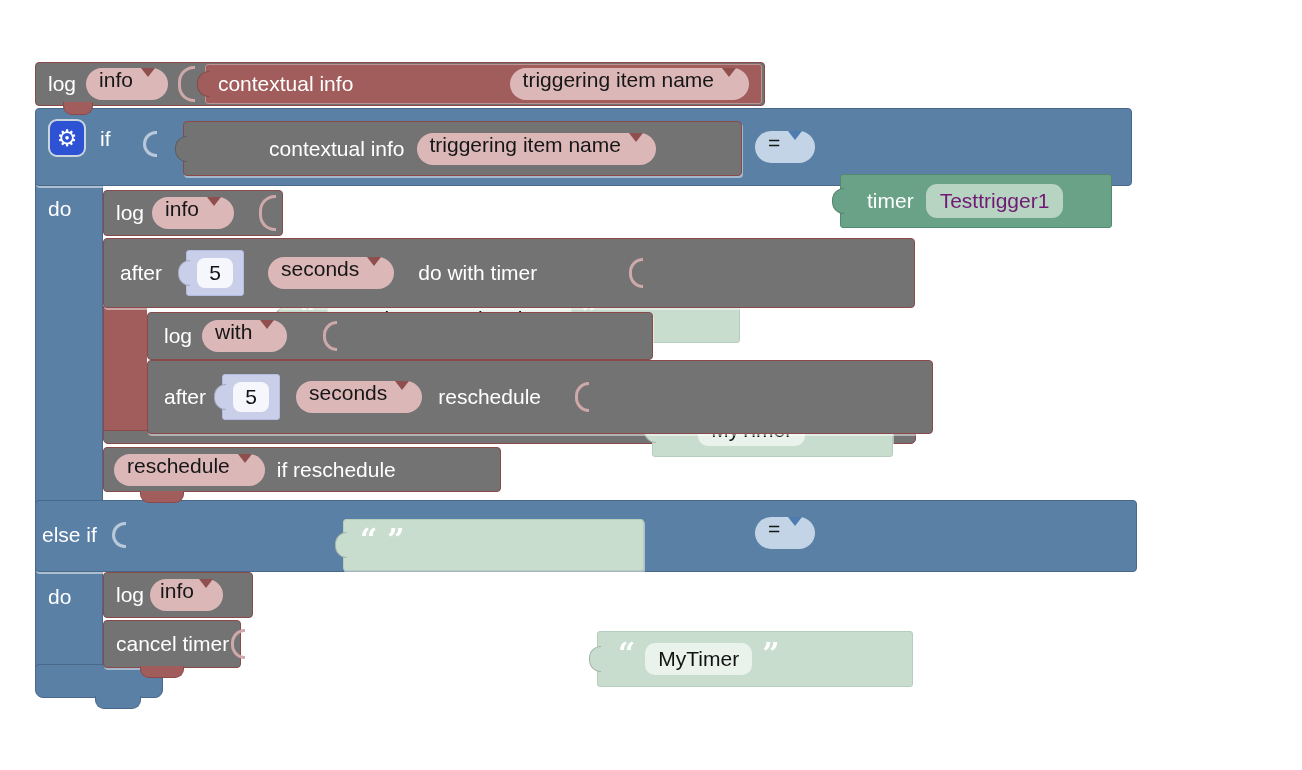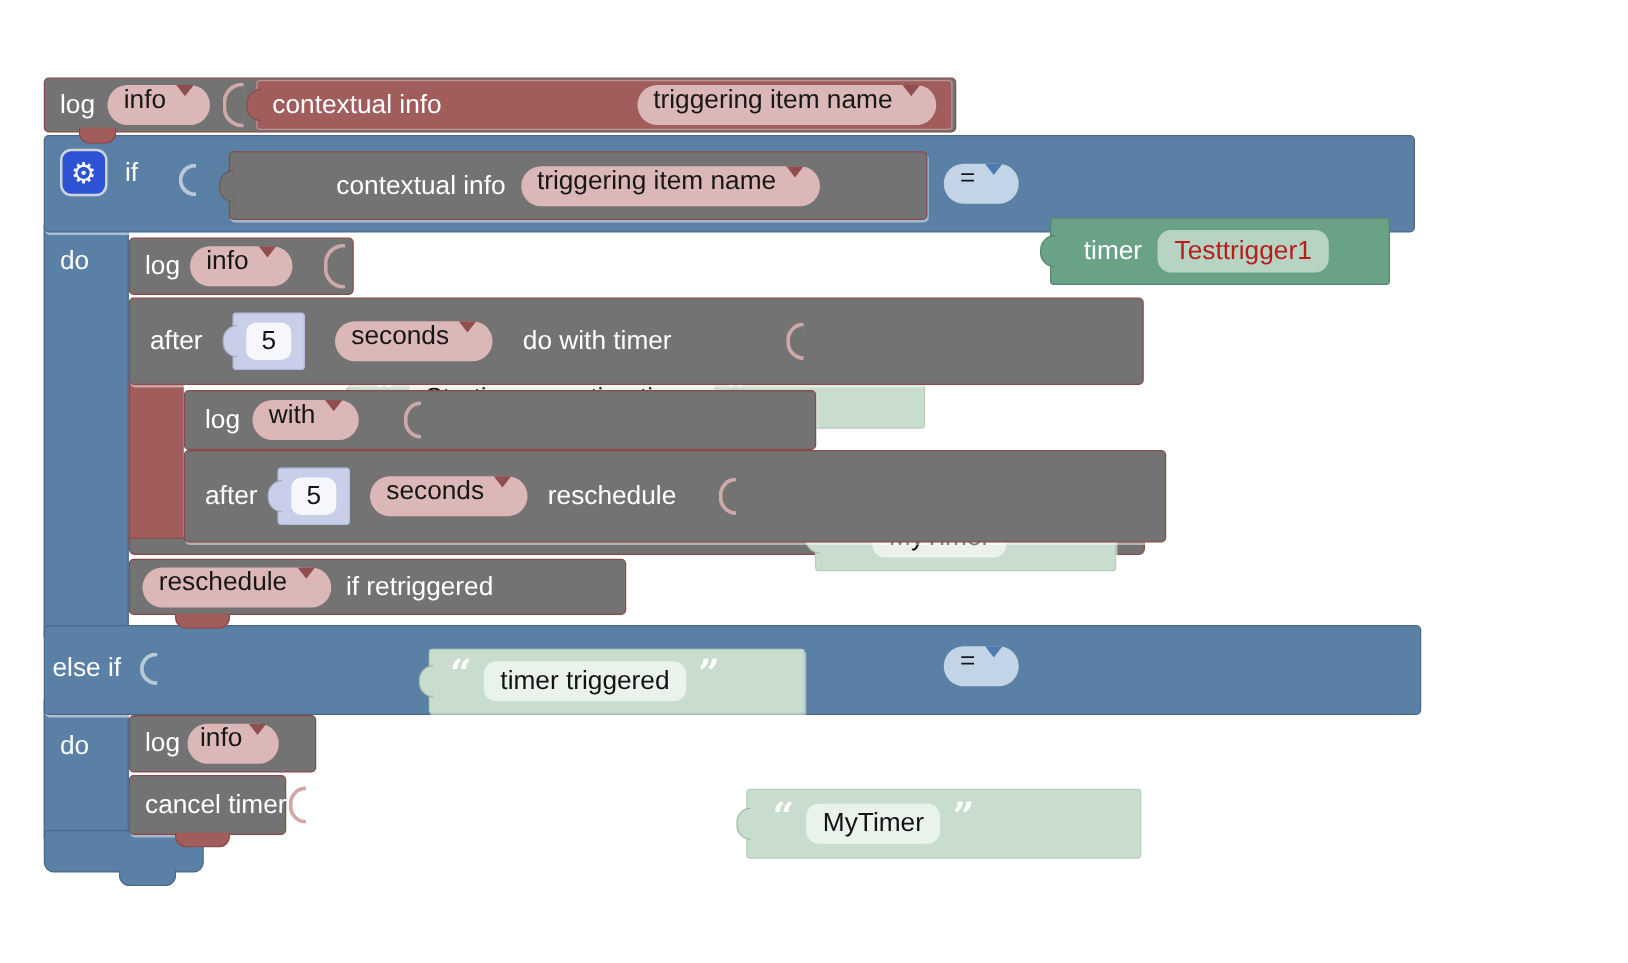--- a/index.html
+++ b/index.html
@@ -31,21 +31,21 @@
         border-top:9px solid #8f4f4f;margin-left:8px;}
   .arr-blue{border-top-color:#4f7cb0;}
   
   .socket{width:14px;height:30px;border:3px solid #cfa9a9;border-right:none;
         border-radius:16px 0 0 16px;flex:none;}
   .socket-blue{border-color:#b9c9d9;height:26px;}
   
   .field{background:#eaf2ec;color:#121212;border-radius:10px;height:32px;
         display:inline-flex;align-items:center;padding:0 13px;font-size:21px;white-space:nowrap;}
   .gfield{background:#b7d3c1;border-radius:11px;height:34px;display:inline-flex;
-        align-items:center;padding:0 14px;color:#b91c1c;font-size:21px;}
+        align-items:center;padding:0 14px;color:#701a75;font-size:21px;}
   .nfield{background:#f6f7fc;border-radius:8px;width:36px;height:30px;display:flex;
         align-items:center;justify-content:center;color:#121212;font-size:21px;}
   .quote{font-family:"DejaVu Serif",serif;font-weight:bold;font-size:30px;color:#fff;
         line-height:30px;transform:translateY(-5px);flex:none;}
   .lbl{color:#fff;font-size:21px;white-space:nowrap;}
   .gear{width:38px;height:38px;background:#2d53d4;border:2px solid #ccd5de;border-radius:9px;
         color:#fff;display:flex;align-items:center;justify-content:center;font-size:23px;
         cursor:pointer;}
   .bump{height:12px;background:#a15c5c;border:1px solid #8a4a4a;border-top:none;
         border-radius:0 0 9px 9px;}
@@ -144,21 +144,20 @@
   <div class="abs blk red" style="left:147px;top:312px;width:506px;height:48px;padding-left:16px;gap:10px;">
     <span class="lbl">log</span>
     <span class="pill">
       <span>with</span>
       <span class="arr"></span>
     </span>
   </div>
   <div class="abs socket" style="left:323px;top:321px;"></div>
   <div class="abs blk mint val" style="left:343px;top:308px;width:301px;height:52px;padding-left:16px;gap:10px;">
     <span class="quote">“</span>
-    <span class="field">timer triggered</span>
     <span class="quote">”</span>
   </div>
 
   <div class="abs blk red" style="left:147px;top:360px;width:786px;height:74px;padding-left:16px;gap:16px;">
     <span class="lbl">after</span>
     <span class="numblk val" style="width:56px;height:44px;">
       <span class="nfield">5</span>
     </span>
     <span class="pill">
       <span>seconds</span>
@@ -171,21 +170,21 @@
     <span class="quote">“</span>
     <span class="field">MyTimer</span>
     <span class="quote">”</span>
   </div>
 
   <div class="abs blk red" style="left:103px;top:447px;width:398px;height:45px;padding-left:10px;gap:12px;">
     <span class="pill">
       <span>reschedule</span>
       <span class="arr"></span>
     </span>
-    <span class="lbl">if retriggered</span>
+    <span class="lbl">if reschedule</span>
   </div>
   <div class="abs bump" style="left:140px;top:491px;width:44px;"></div>
 
   <div class="abs lbl" style="left:42px;top:523px;">else if</div>
   <div class="abs socket socket-blue" style="left:112px;top:522px;"></div>
 
   <div class="abs pill pill-blue" style="left:755px;top:517px;height:32px;">
     <span>=</span>
     <span class="arr arr-blue"></span>
   </div>
@@ -193,20 +192,20 @@
   <div class="abs lbl" style="left:48px;top:585px;">do</div>
 
   <div class="abs blk red" style="left:103px;top:572px;width:150px;height:46px;padding:0 4px 0 12px;gap:6px;">
     <span class="lbl">log</span>
     <span class="pill" style="padding:0 10px;">
       <span>info</span>
       <span class="arr" style="margin-left:5px;"></span>
     </span>
   </div>
 
-  <div class="abs blk red" style="left:103px;top:620px;width:126px;height:48px;padding-left:12px;">
+  <div class="abs blk red" style="left:103px;top:620px;width:138px;height:48px;padding-left:12px;">
     <span class="lbl">cancel timer</span>
   </div>
   <div class="abs socket" style="left:231px;top:629px;"></div>
 
   <div class="abs bump" style="left:140px;top:666px;width:44px;"></div>
 
 </div>
 
 </body></html>

